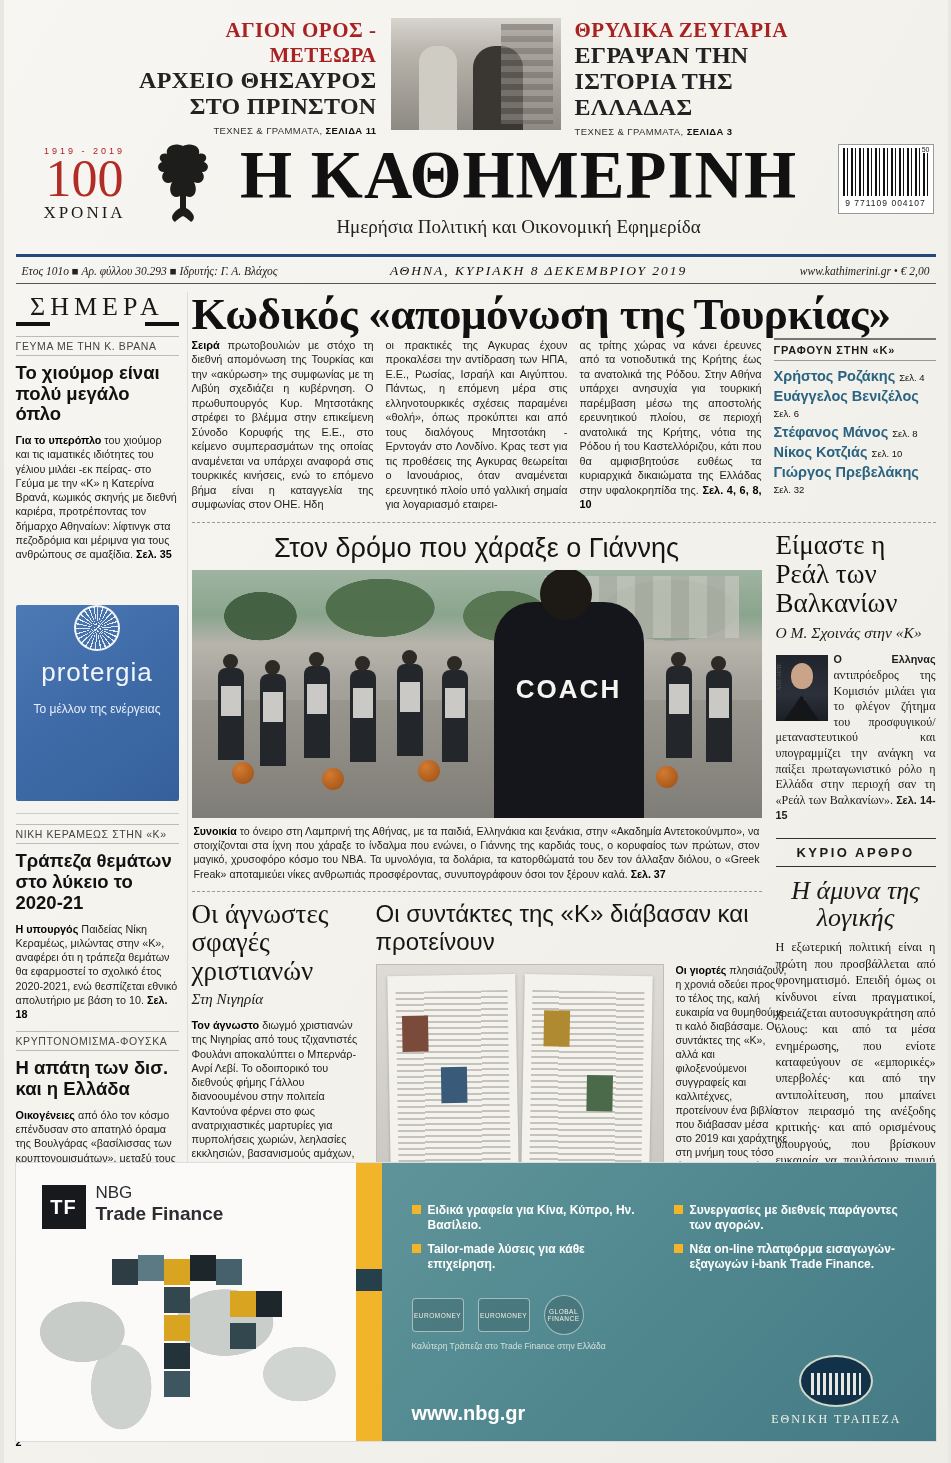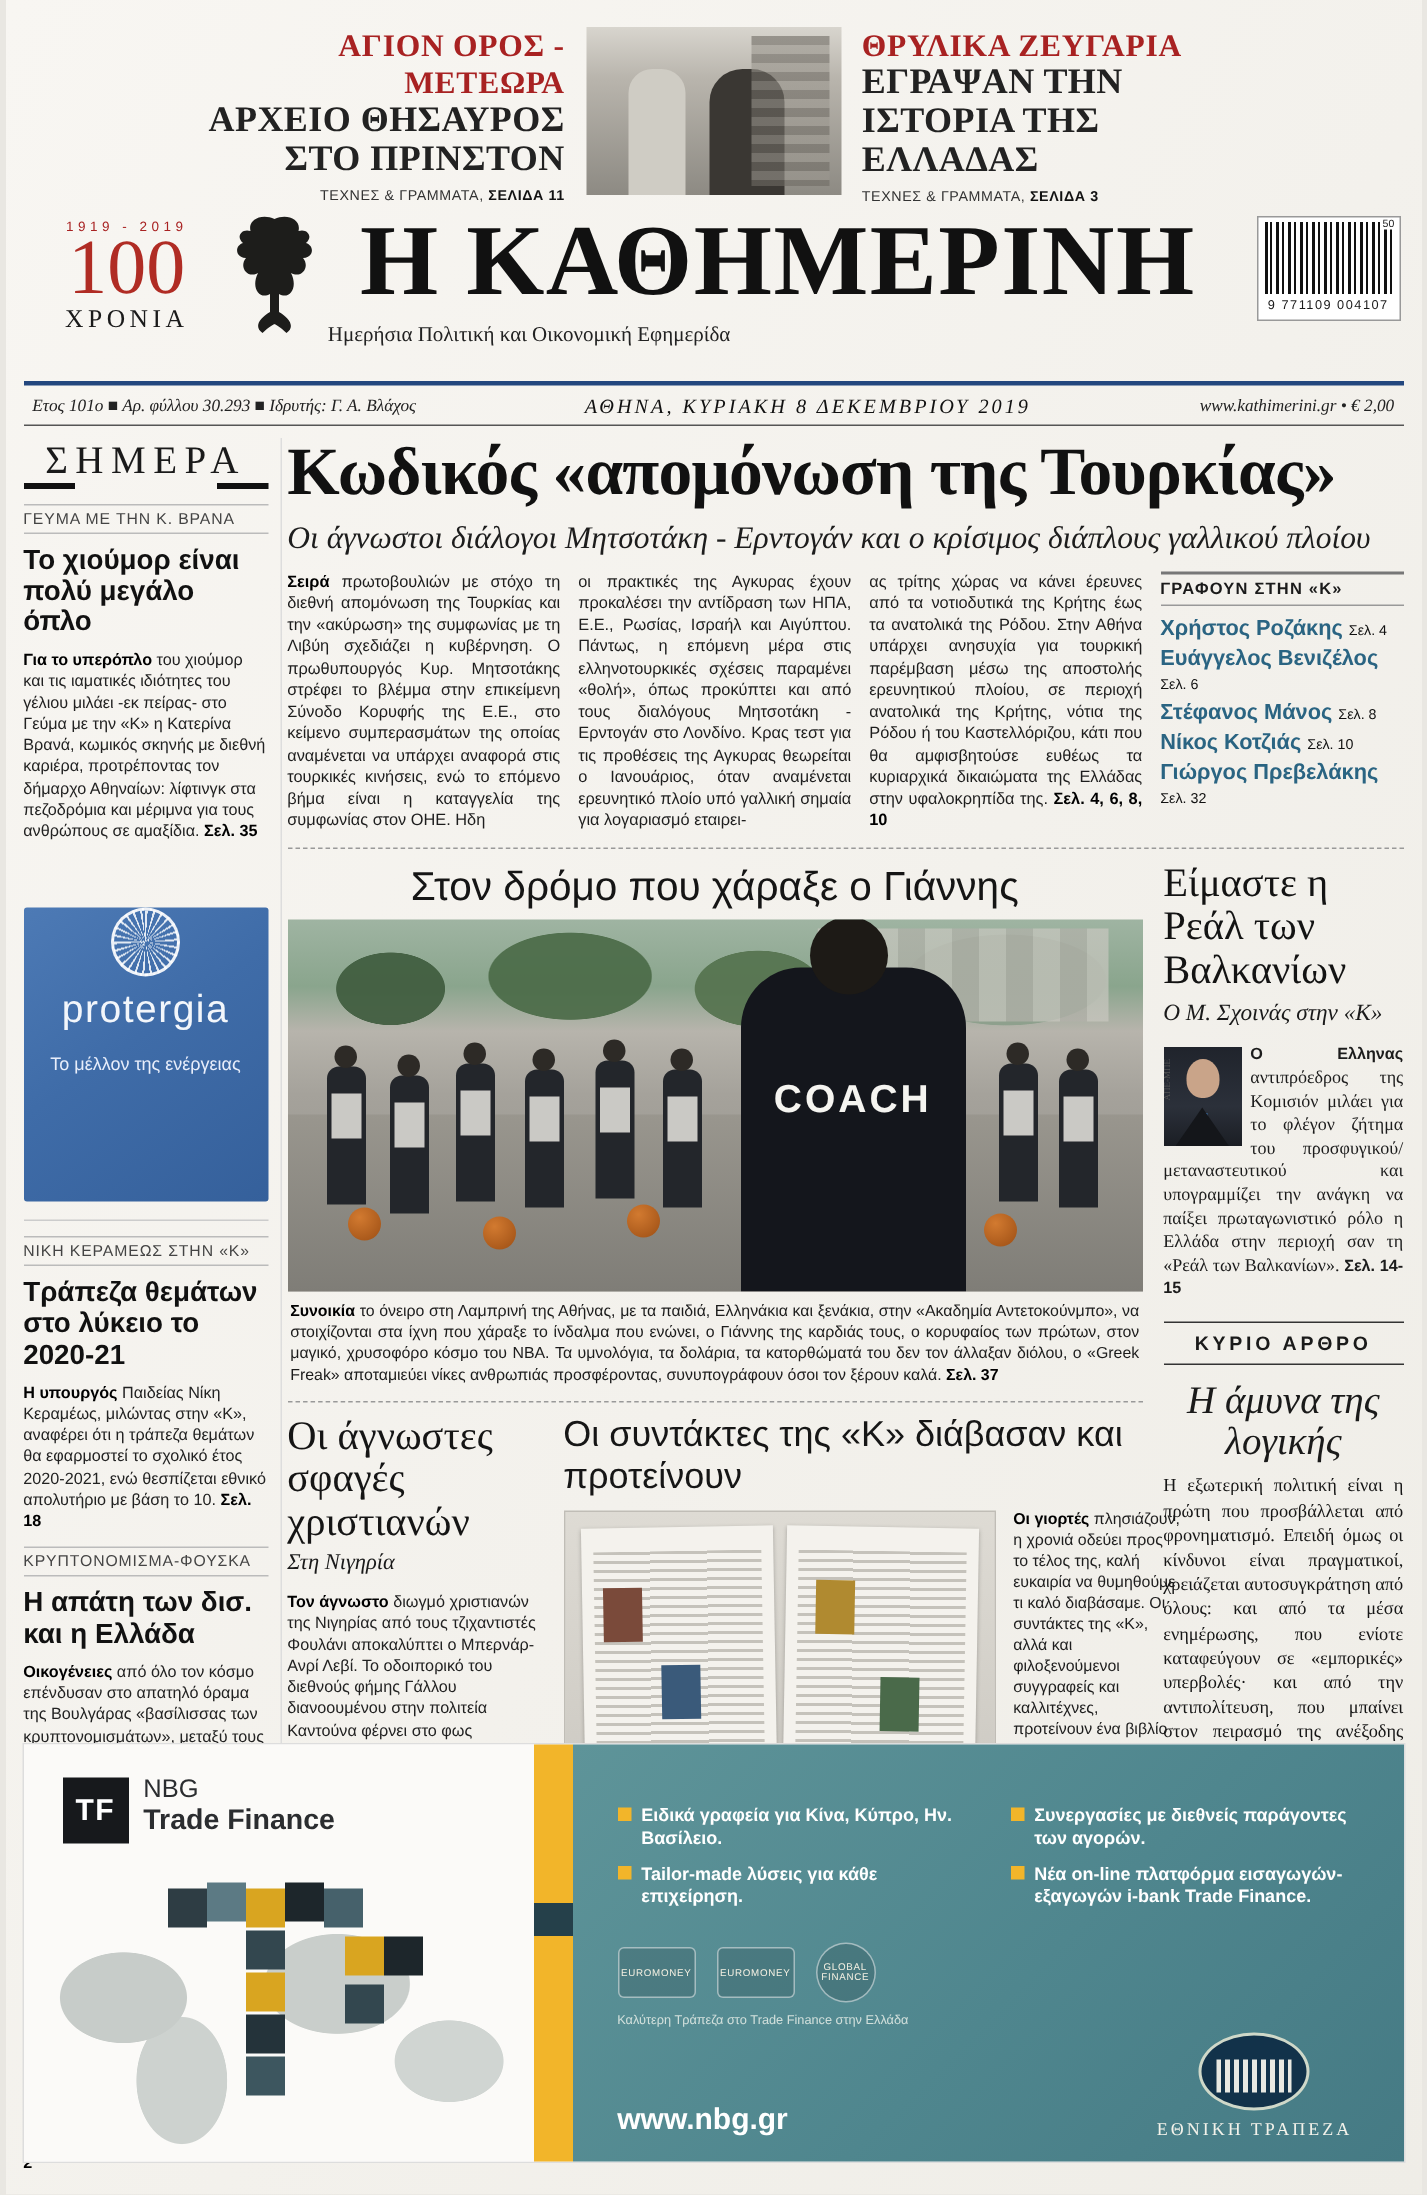--- a/index.html
+++ b/index.html
@@ -28,22 +28,22 @@
 
   
   .masthead { position:relative; height:112px; padding:0 14px; }
   .anniv { position:absolute; left:26px; top:8px; width:110px; text-align:center; }
   .anniv-years { color:#a82222; font-size:9px; letter-spacing:3px; }
   .anniv-100 { color:#b02c24; font-family:"Liberation Serif",serif; font-size:52px; line-height:.9; font-weight:normal; }
   .anniv-word { color:#1a1a1a; font-family:"Liberation Serif",serif; font-size:17px; letter-spacing:3px; }
   .eagle { position:absolute; left:148px; top:4px; width:62px; height:84px; }
   .mast-title { position:absolute; left:215px; top:-2px; width:600px; text-align:center;
     font-family:"Liberation Serif",serif; font-weight:bold; font-size:67px; letter-spacing:1px; color:#111; white-space:nowrap; }
-  .mast-sub { position:absolute; left:215px; top:78px; width:600px; text-align:left;
-    font-family:"Liberation Serif",serif; font-size:14px; color:#222; }
+  .mast-sub { position:absolute; left:215px; top:78px; width:600px; text-align:center;
+    font-family:"Liberation Serif",serif; font-size:19px; color:#222; }
   .barcode-wrap { position:absolute; right:14px; top:6px; width:96px; height:70px; border:1px solid #999; background:#fff; padding:3px 4px 1px; }
   .barcode { height:48px; background:repeating-linear-gradient(90deg,#111 0 2px,#fff 2px 4px,#111 4px 5px,#fff 5px 8px); }
   .barcode-num { font-size:8.5px; text-align:center; letter-spacing:1px; margin-top:2px; }
   .barcode-corner { position:absolute; right:2px; top:1px; font-size:7px; background:#fff; padding:0 1px; }
 
   
   .dateline { margin:4px 12px 0; border-top:3px solid #23477e; border-bottom:1px solid #555; height:30px;
      display:flex; align-items:center; justify-content:space-between; padding:2px 6px 0; }
   .dateline .dl-left, .dateline .dl-right { font-family:"Liberation Serif",serif; font-size:11.5px; font-style:italic; color:#222; }
   .dateline .dl-center { font-family:"Liberation Serif",serif; font-size:13.5px; letter-spacing:2px; font-style:italic; color:#111; }
@@ -235,21 +235,20 @@
       <div class="side-h">Η απάτη των δισ. και η Ελλάδα</div>
       <div class="side-body"><b>Οικογένειες</b><span> από όλο τον κόσμο επένδυσαν στο απατηλό όραμα της Βουλγάρας «βασίλισσας των κρυπτονομισμάτων», μεταξύ τους χιλιάδες Ελληνες. Ωσπου η καταζητούμενη από το FBI ήρθε στην Ελλάδα και... εξαφανίστηκε. </span><b>Σελ. 20</b></div>
 
       <div class="kicker">ΑΝΤΙ 13ης ΣΥΝΤΑΞΗΣ</div>
       <div class="side-h">Μόνιμος μηχανισμός στήριξης συνταξιούχων</div>
       <div class="side-body"><b>Την κατάργηση</b><span> της «13ης σύνταξης» και την αντικατάστασή της από έναν μόνιμο μηχανισμό στήριξης των χαμηλοσυνταξιούχων προωθεί η κυβέρνηση. </span><b>Οικονομική Κ, σελ. 2</b></div>
     </div>
 
     <div class="content">
       <div class="lead-h">Κωδικός «απομόνωση της Τουρκίας»</div>
-      <div class="lead-deck">Οι άγνωστοι διάλογοι Μητσοτάκη - Ερντογάν και ο κρίσιμος διάπλους γαλλικού πλοίου</div>
 
       <div class="lead-row">
         <div class="lead-col"><b>Σειρά</b><span> πρωτοβουλιών με στόχο τη διεθνή απομόνωση της Τουρκίας και την «ακύρωση» της συμφωνίας με τη Λιβύη σχεδιάζει η κυβέρνηση. Ο πρωθυπουργός Κυρ. Μητσοτάκης στρέφει το βλέμμα στην επικείμενη Σύνοδο Κορυφής της Ε.Ε., στο κείμενο συμπερασμάτων της οποίας αναμένεται να υπάρχει αναφορά στις τουρκικές κινήσεις, ενώ το επόμενο βήμα είναι η καταγγελία της συμφωνίας στον ΟΗΕ. Ηδη</span></div>
         <div class="lead-col">οι πρακτικές της Αγκυρας έχουν προκαλέσει την αντίδραση των ΗΠΑ, Ε.Ε., Ρωσίας, Ισραήλ και Αιγύπτου. Πάντως, η επόμενη μέρα στις ελληνοτουρκικές σχέσεις παραμένει «θολή», όπως προκύπτει και από τους διαλόγους Μητσοτάκη - Ερντογάν στο Λονδίνο. Κρας τεστ για τις προθέσεις της Αγκυρας θεωρείται ο Ιανουάριος, όταν αναμένεται ερευνητικό πλοίο υπό γαλλική σημαία για λογαριασμό εταιρει-</div>
         <div class="lead-col"><span>ας τρίτης χώρας να κάνει έρευνες από τα νοτιοδυτικά της Κρήτης έως τα ανατολικά της Ρόδου. Στην Αθήνα υπάρχει ανησυχία για τουρκική παρέμβαση μέσω της αποστολής ερευνητικού πλοίου, σε περιοχή ανατολικά της Κρήτης, νότια της Ρόδου ή του Καστελλόριζου, κάτι που θα αμφισβητούσε ευθέως τα κυριαρχικά δικαιώματα της Ελλάδας στην υφαλοκρηπίδα της. </span><b>Σελ. 4, 6, 8, 10</b></div>
         <div class="contrib">
           <div class="contrib-h">ΓΡΑΦΟΥΝ ΣΤΗΝ «Κ»</div>
           <div class="contrib-item"><span>Χρήστος Ροζάκης</span> <span class="pg">Σελ. 4</span></div>
           <div class="contrib-item"><span>Ευάγγελος Βενιζέλος</span> <span class="pg">Σελ. 6</span></div>
           <div class="contrib-item"><span>Στέφανος Μάνος</span> <span class="pg">Σελ. 8</span></div>

